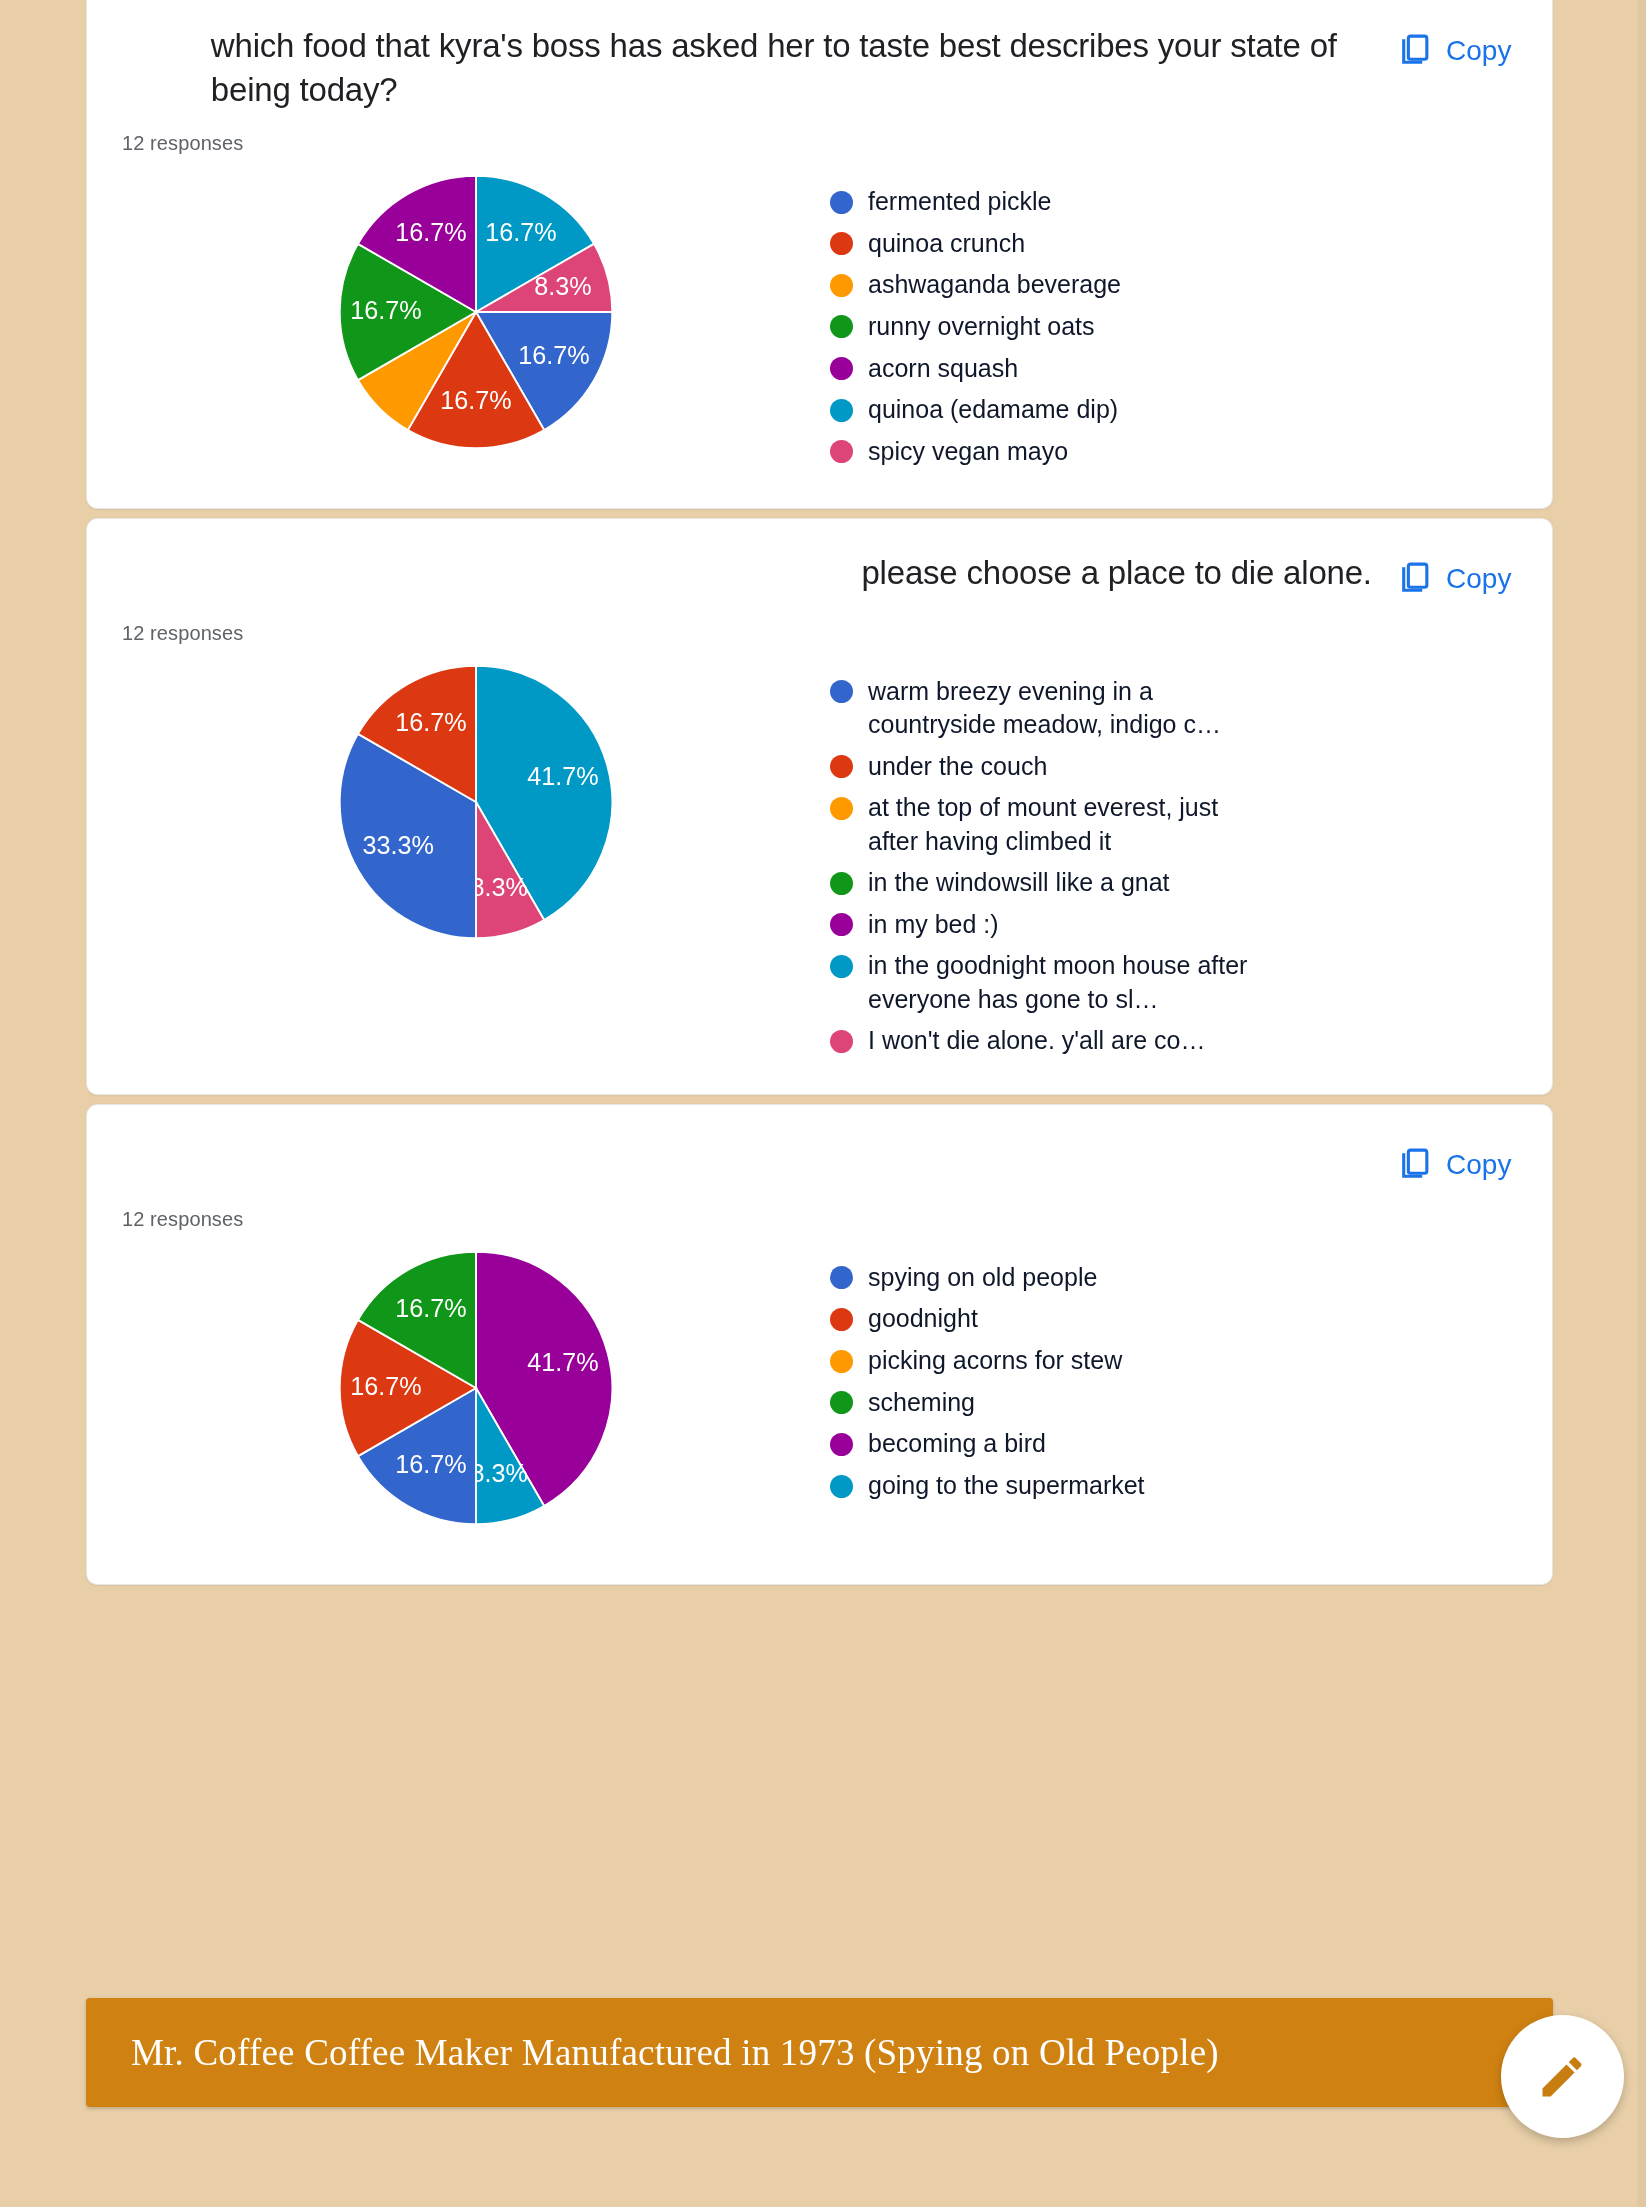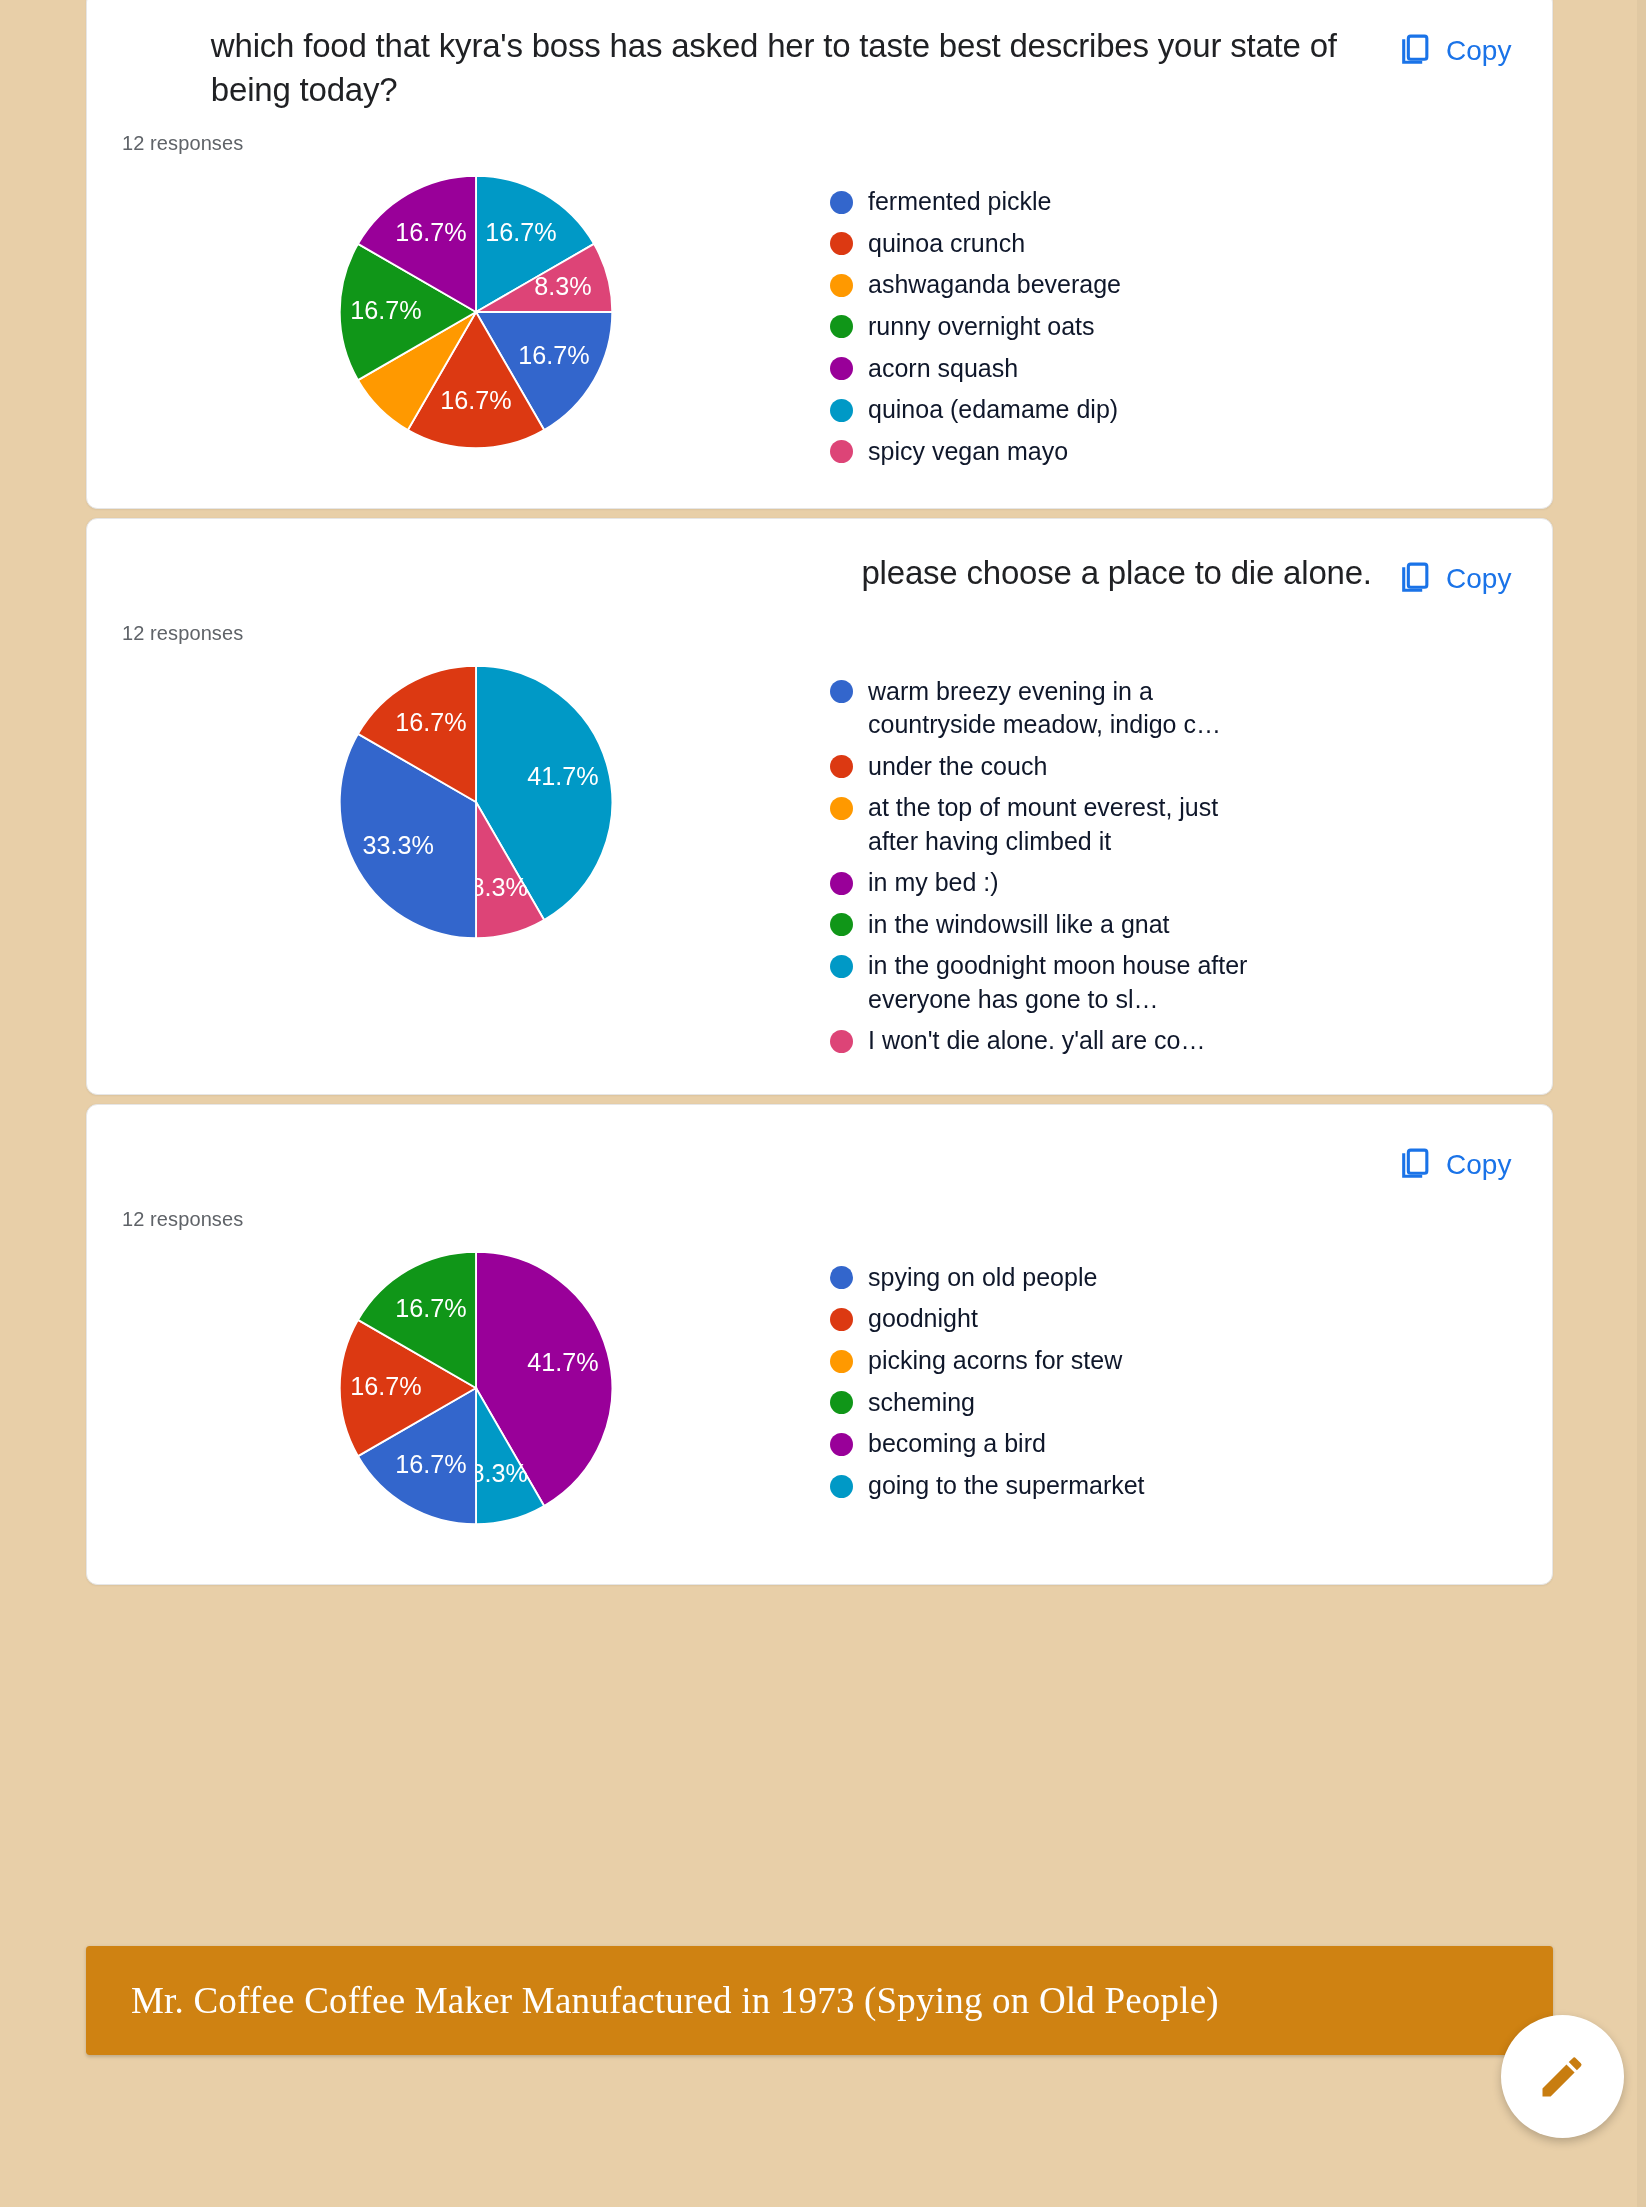--- a/index.html
+++ b/index.html
@@ -98,21 +98,21 @@
   .legend-label {
     font-size: 25px;
     color: #0f172a;
     line-height: 1.33;
     max-width: 401px;
   }
   
   .banner {
     position: absolute;
     left: 86px;
-    top: 1946px;
+    top: 1998px;
     width: 1467px;
     height: 109px;
     background: #cf8212;
     border-radius: 3.7px;
     display: flex;
     align-items: center;
     padding-left: 45px;
     box-shadow: 0 1.9px 3.7px rgba(0,0,0,0.18);
   }
   .banner-text {
@@ -240,26 +240,26 @@
             </div>
             <div class="legend-item">
               <span class="legend-dot" style="background: rgb(220, 57, 18);"></span>
               <span class="legend-label">under the couch</span>
             </div>
             <div class="legend-item">
               <span class="legend-dot" style="background: rgb(255, 153, 0);"></span>
               <span class="legend-label">at the top of mount everest, just after having climbed it</span>
             </div>
             <div class="legend-item">
+              <span class="legend-dot" style="background: rgb(16, 150, 24);"></span>
+              <span class="legend-label">in the windowsill like a gnat</span>
+            </div>
+            <div class="legend-item">
               <span class="legend-dot" style="background: rgb(153, 0, 153);"></span>
               <span class="legend-label">in my bed :)</span>
-            </div>
-            <div class="legend-item">
-              <span class="legend-dot" style="background: rgb(16, 150, 24);"></span>
-              <span class="legend-label">in the windowsill like a gnat</span>
             </div>
             <div class="legend-item">
               <span class="legend-dot" style="background: rgb(0, 153, 198);"></span>
               <span class="legend-label">in the goodnight moon house after everyone has gone to sl…</span>
             </div>
             <div class="legend-item">
               <span class="legend-dot" style="background: rgb(221, 68, 119);"></span>
               <span class="legend-label">I won't die alone. y'all are co…</span>
             </div>
           </div>

